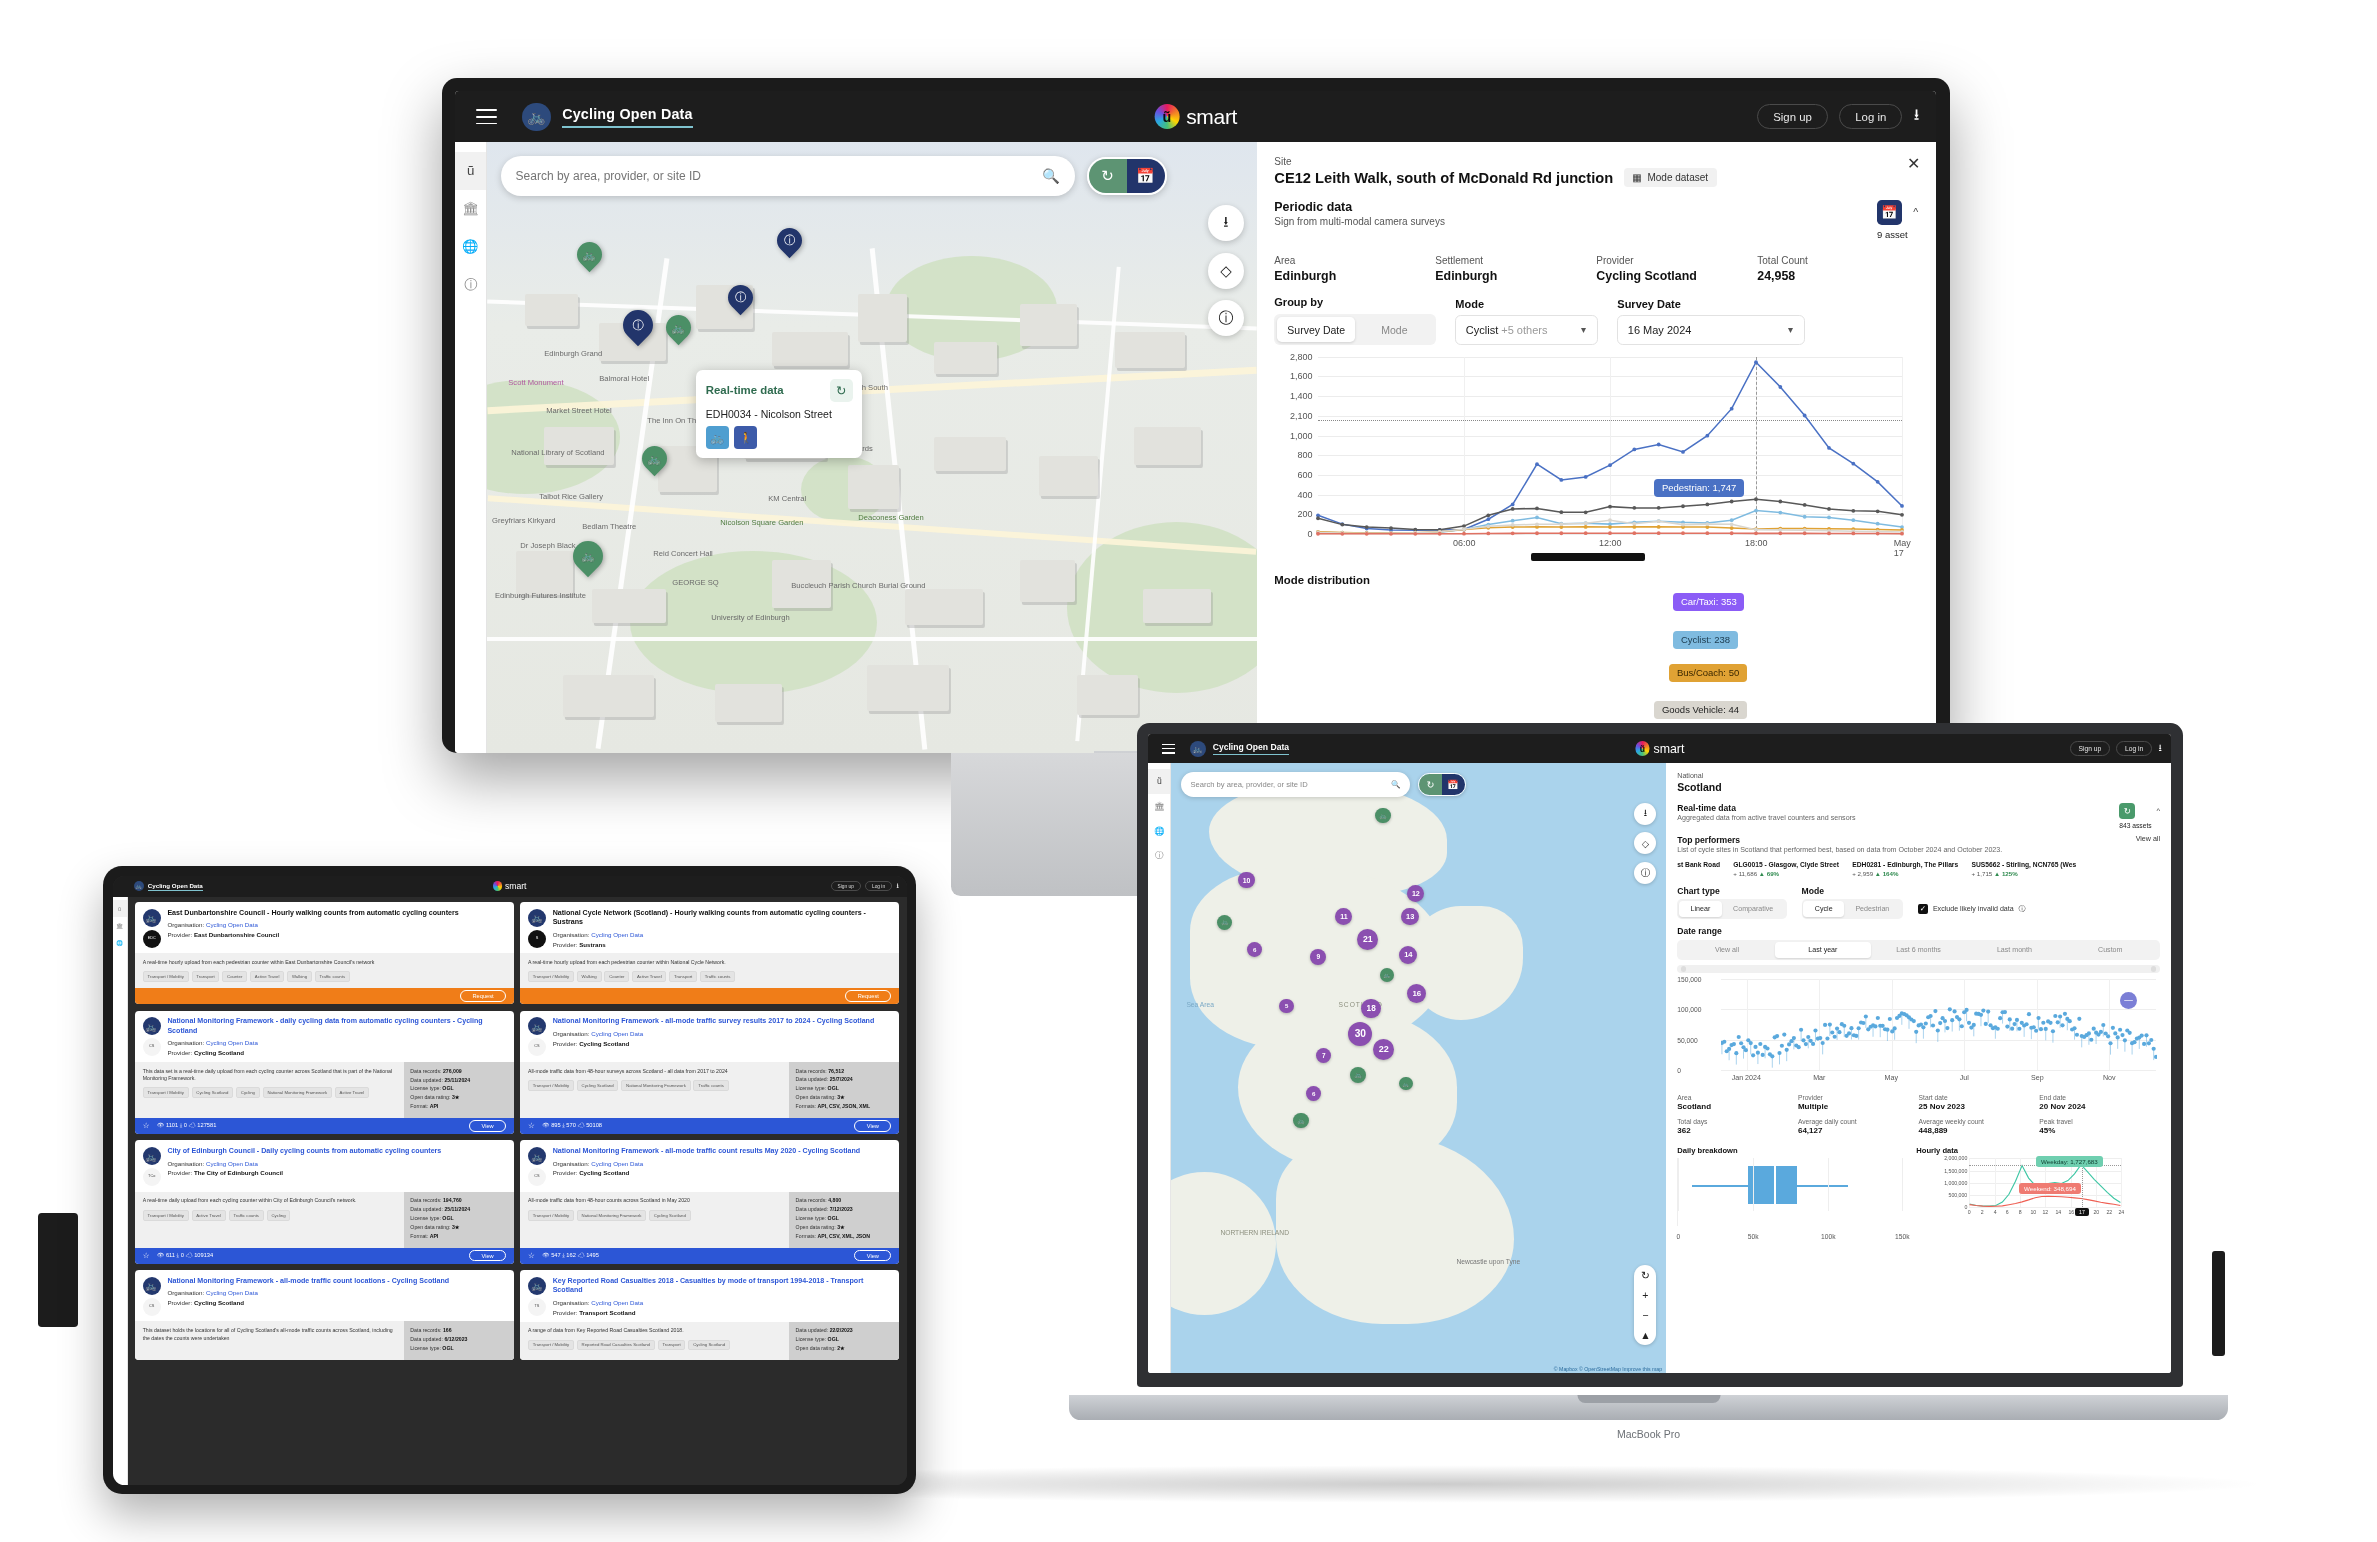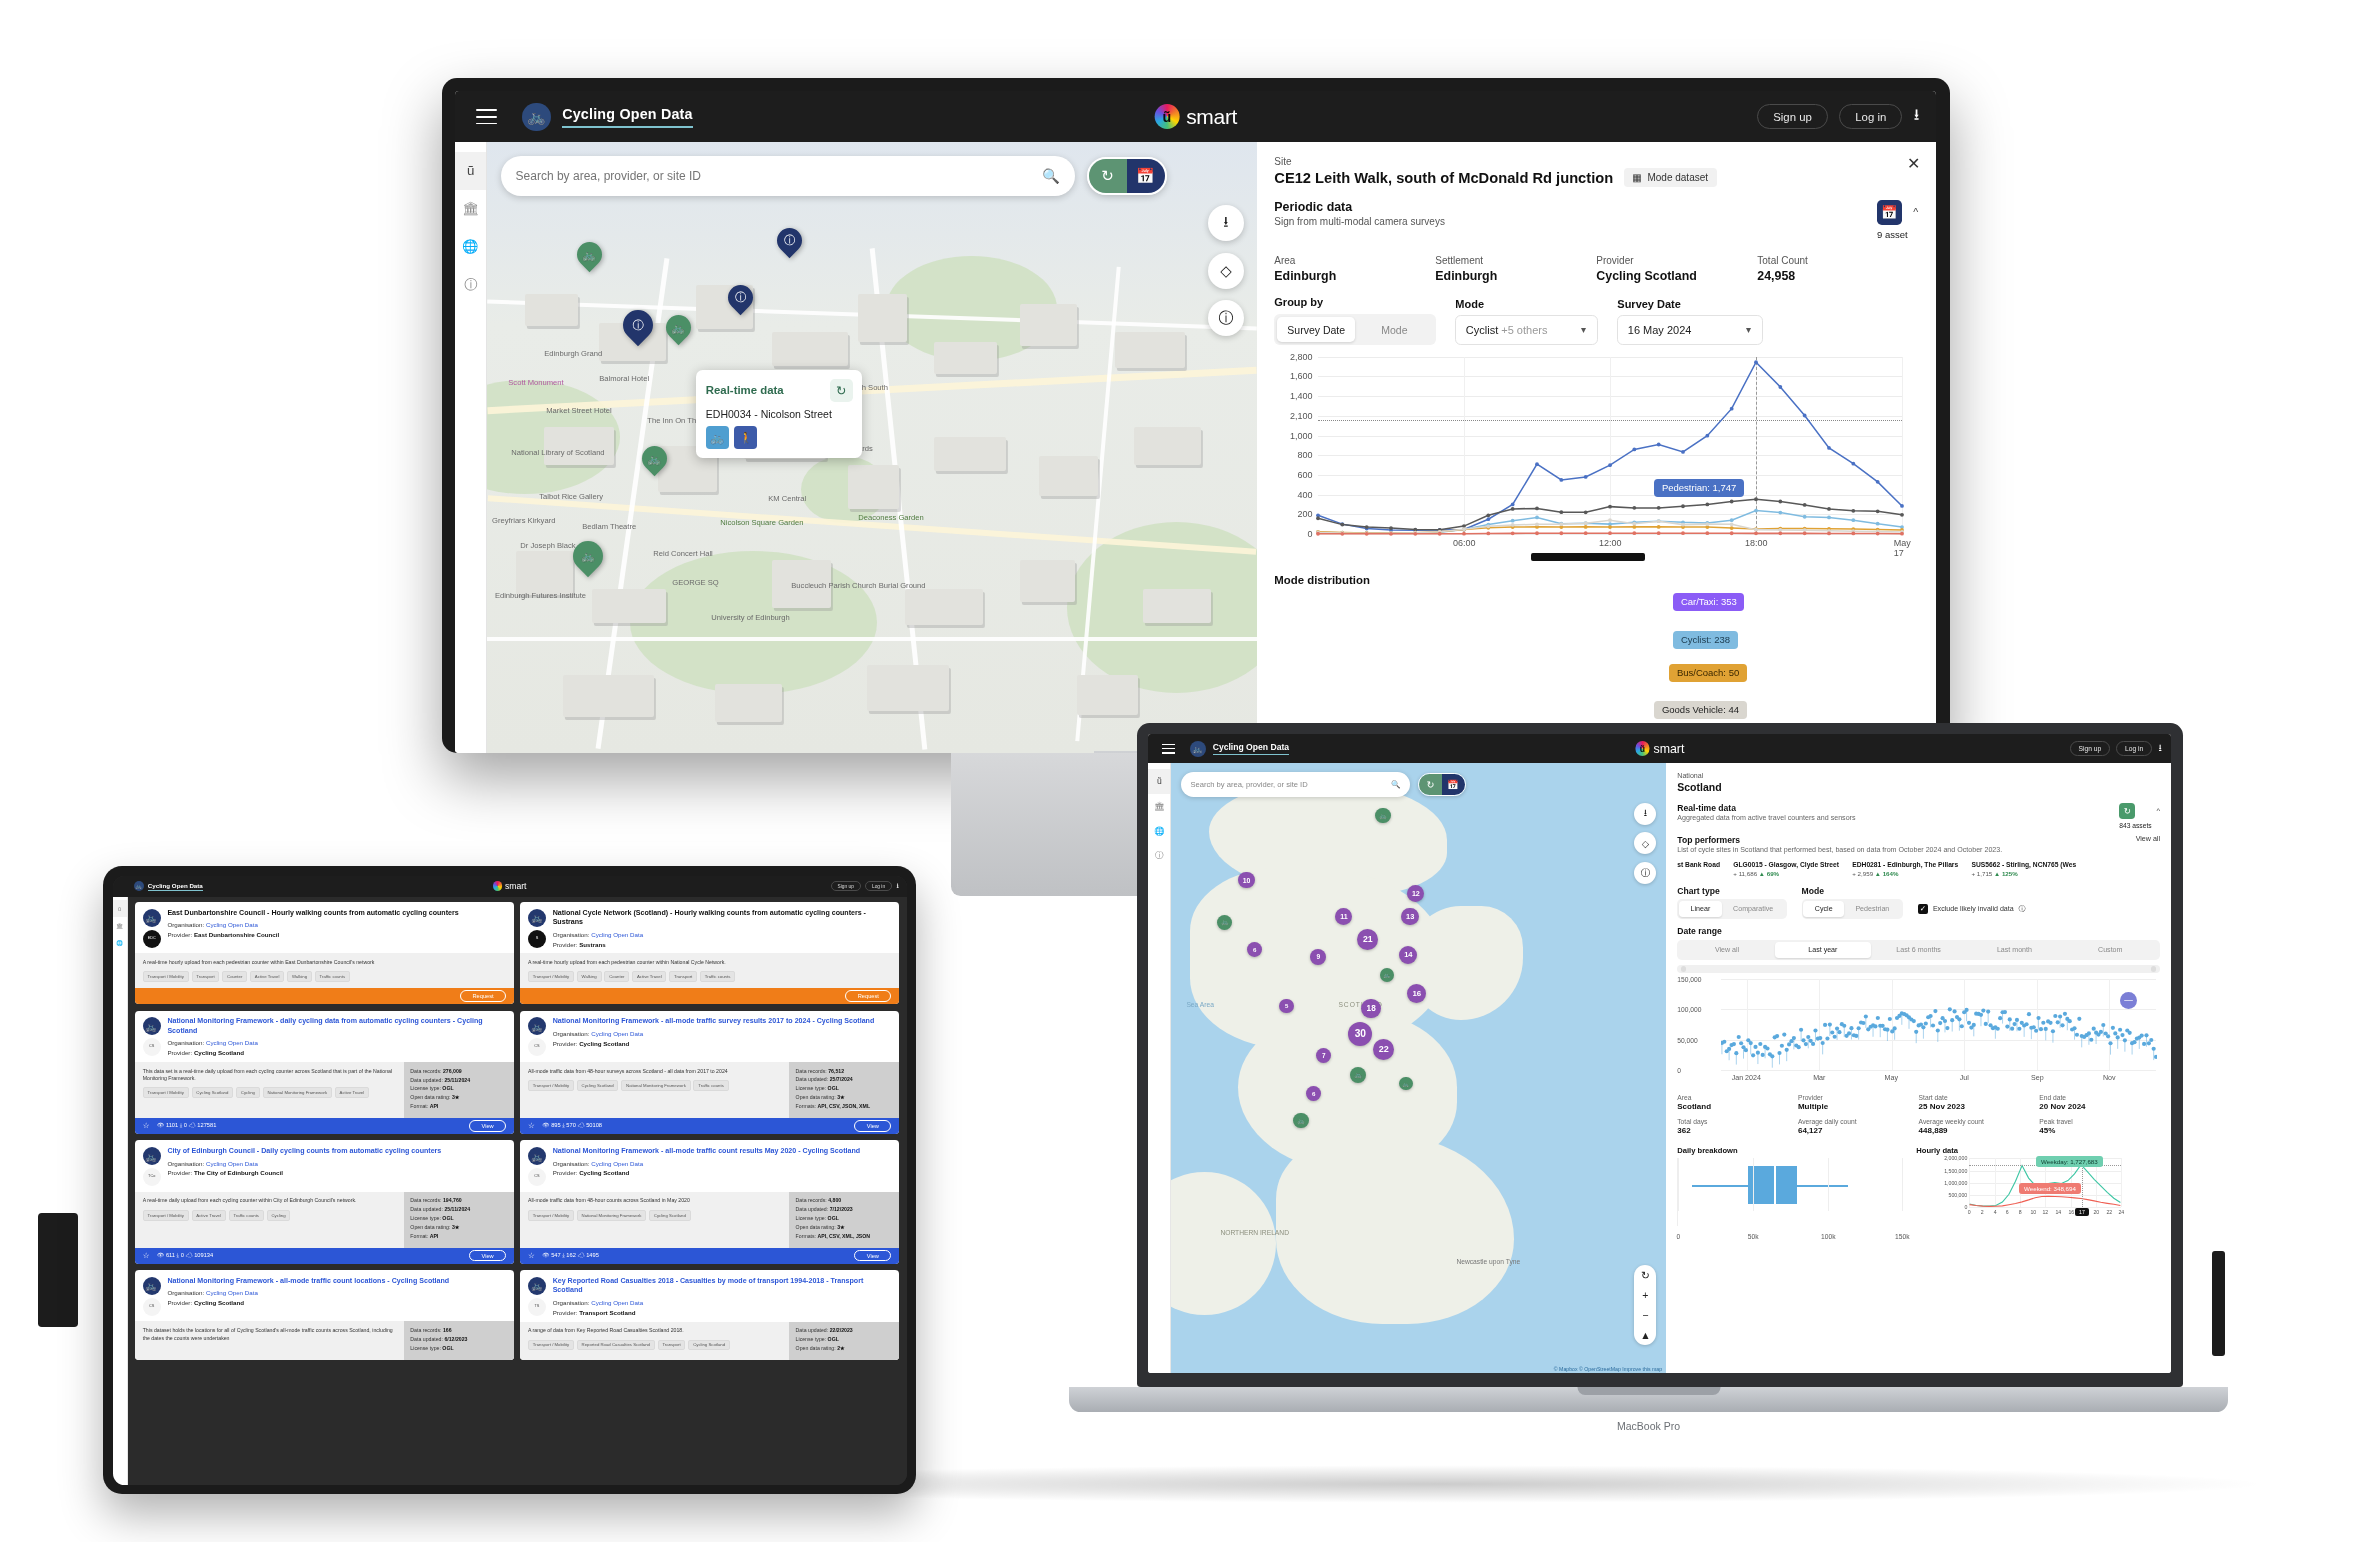--- a/index.html
+++ b/index.html
@@ -128,21 +128,21 @@
   .crosshair { position:absolute; top:0; bottom:0; width:0; border-left:1px dashed #999; z-index:2;}
   .hdash { position:absolute; left:0; right:0; border-top:1px dotted #888; z-index:2;}
   .scrub { position:absolute; left:257px; top:196px; width:114px; height:8.6px; background:#111; border-radius:1.9px;}
   .md-lbl { position:absolute; left:0; top: 217px; font-size:11.4px; font-weight:bold; color:#111;}
 
   
   .laptop { position:absolute; left:1137px; top:723px; width:1046px; z-index:9;}
   .lap-lid { background:#2f3033; border-radius:12.4px 12.4px 3.8px 3.8px; padding:11.4px 11.4px 13.3px 11.4px; }
   .lap-screen { position:relative; width:1023px; height:639px; background:#fff; border-radius:2.9px; overflow:hidden;}
   .lap-base { position:relative; width:1159px; margin-left:-68px; height:25px;
-              background: linear-gradient(#cfd2d6, #a9adb3); border-radius: 0 0 11.4px 11.4px;}
+              background: linear-gradient(#cfd2d6, #a9adb3); border-radius: 0 0 11.4px 11.4px; margin-top: 8px;}
   .lap-base:after { content:""; position:absolute; left:50%; transform:translateX(-50%); top:0;
                     width:143px; height:8.6px; background:#9ca0a6; border-radius:0 0 7.6px 7.6px;}
   .lap-name { position:absolute; left:50%; transform:translateX(-50%); bottom:-20px; font-size:10.5px; color:#6c7075;}
 
   .l-topbar { height:28.5px; background:#1d1d1d; display:flex; align-items:center; position:relative;}
   .l-burger { width:13.3px; margin-left:13.3px; display:flex; flex-direction:column; gap:2.9px;}
   .l-burger i { height:1.4px; background:#fff;}
   .l-brand { display:flex; align-items:center; gap:6.7px; margin-left:15px;}
   .l-brandicon { width:16px; height:16px; border-radius:50%; background:#2d4a7c; color:#cfe0f5;
                  display:flex; align-items:center; justify-content:center; font-size:8.6px;}
@@ -503,21 +503,21 @@
             <div>
               <div class="ctrl-l">Mode</div>
               <div class="selbox">
                 <span><span>Cyclist</span>
                   <span class="mute">+5 others</span></span>
                 <span class="cv">▼</span>
               </div>
             </div>
             <div>
               <div class="ctrl-l">Survey Date</div>
-              <div class="selbox" style="width:146px">
+              <div class="selbox" style="width:188px">
                 <span>16 May 2024</span>
                 <span class="cv">▼</span>
               </div>
             </div>
           </div>
 
           <div class="chartbox">
             <div class="yaxis" id="d-yaxis">
                 <div style="top: 177px;">0</div>
                 <div style="top: 157px;">200</div>

